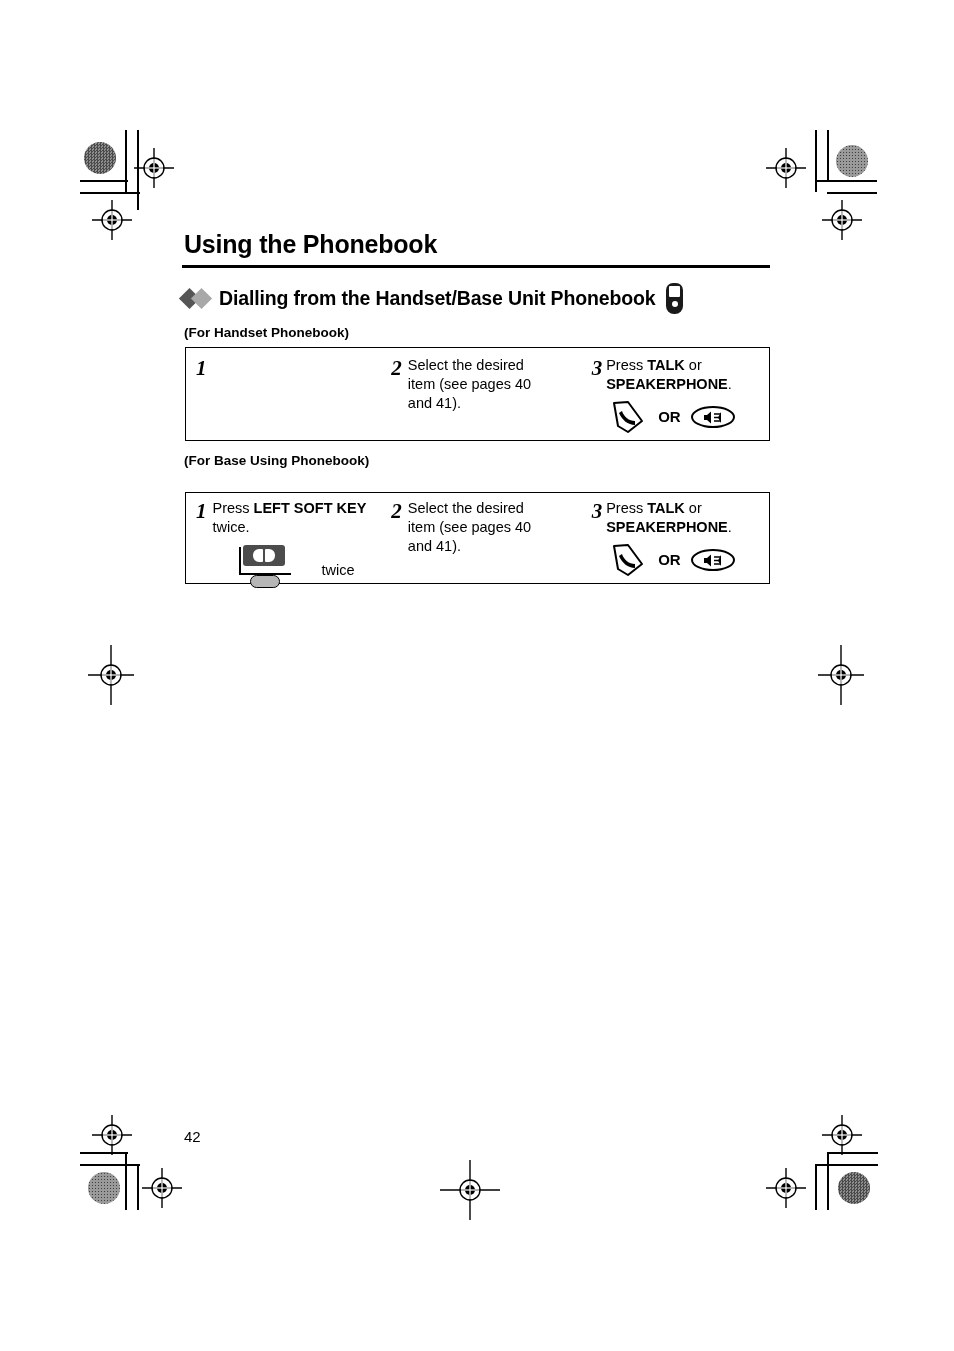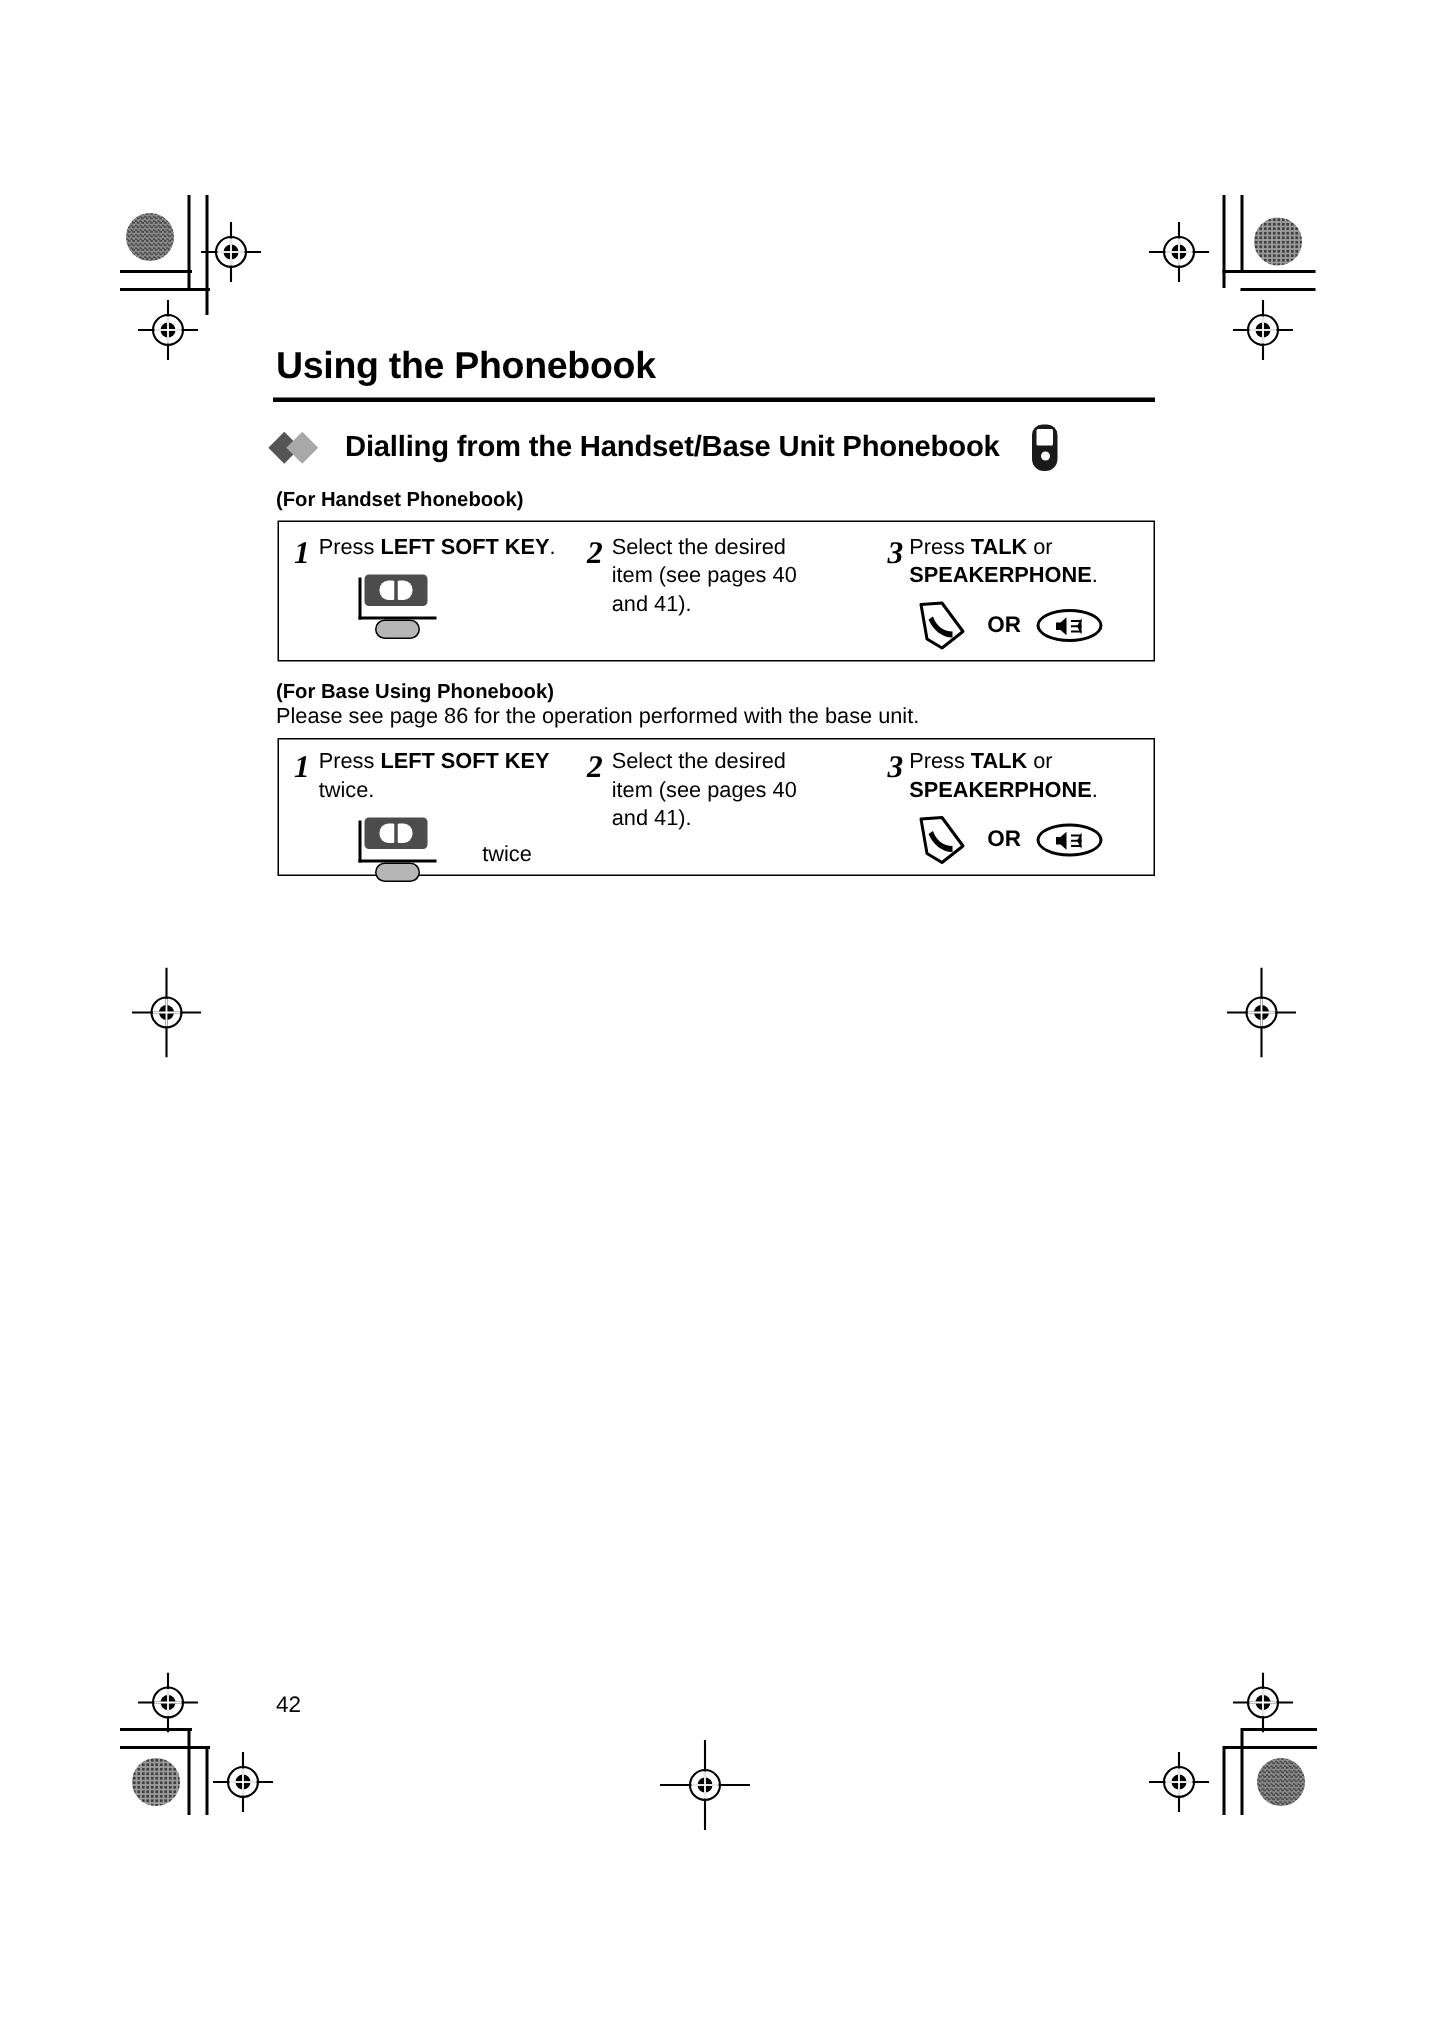--- a/index.html
+++ b/index.html
@@ -57,21 +57,21 @@
     background: #000;
   }
 
   .section-heading {
     position: absolute;
     left: 182px;
     top: 283px;
     width: 600px;
     display: flex;
     align-items: center;
-    gap: 15px;
+    gap: 4px;
   }
   .diamonds { display: inline-flex; align-items: center; margin-right: 6px; }
   .diamond {
     width: 15px; height: 15px;
     transform: rotate(45deg);
     display: inline-block;
   }
   .diamond.dark { background: #555555; }
   .diamond.light { background: #a8a8a8; margin-left: -3px; }
   .section-heading-text {
@@ -384,32 +384,20 @@
     <span class="handset-glyph"></span>
   </div>
 
   <div class="sub-label" style="top:325px;">(For Handset Phonebook)</div>
 
   <div class="step-box" style="top:347px; height:94px;">
     <div class="steps-row">
 
       <div class="step" style="width:200px; padding:8px 0 0 10px;">
         <div class="step-num">1</div>
-        <div class="step-body">
-          <span>Press </span><b>LEFT SOFT KEY</b><span>.</span>
-          <div class="softkey-wrap">
-            <div class="softkey-bracket"></div>
-            <div class="softkey-screen">
-              <span class="book-glyph">
-                  <span class="book-spine"></span>
-                </span>
-            </div>
-            <div class="softkey-button"></div>
-          </div>
-        </div>
       </div>
 
       <div class="step" style="width:205px; padding:8px 0 0 6px;">
         <div class="step-num">2</div>
         <div class="step-body" style="max-width:145px;">Select the desired item (see pages 40 and 41).</div>
       </div>
 
       <div class="step" style="width:180px; padding:8px 0 0 2px;">
         <div class="step-num">3</div>
         <div class="step-body" style="padding-left:4px;">
@@ -428,21 +416,20 @@
               </svg>
             </span>
           </div>
         </div>
       </div>
 
     </div>
   </div>
 
   <div class="sub-label" style="top:453px;">(For Base Using Phonebook)</div>
-  <div class="sub-note" style="top:470px;">Please see page 86 for the operation performed with the base unit.</div>
 
   <div class="step-box" style="top:492px; height:92px;">
     <div class="steps-row">
 
       <div class="step" style="width:200px; padding:6px 0 0 10px;">
         <div class="step-num">1</div>
         <div class="step-body">
           <span>Press </span><b>LEFT SOFT KEY</b><span> twice.</span>
           <div style="display:flex; align-items:flex-start;">
             <div class="softkey-wrap">

